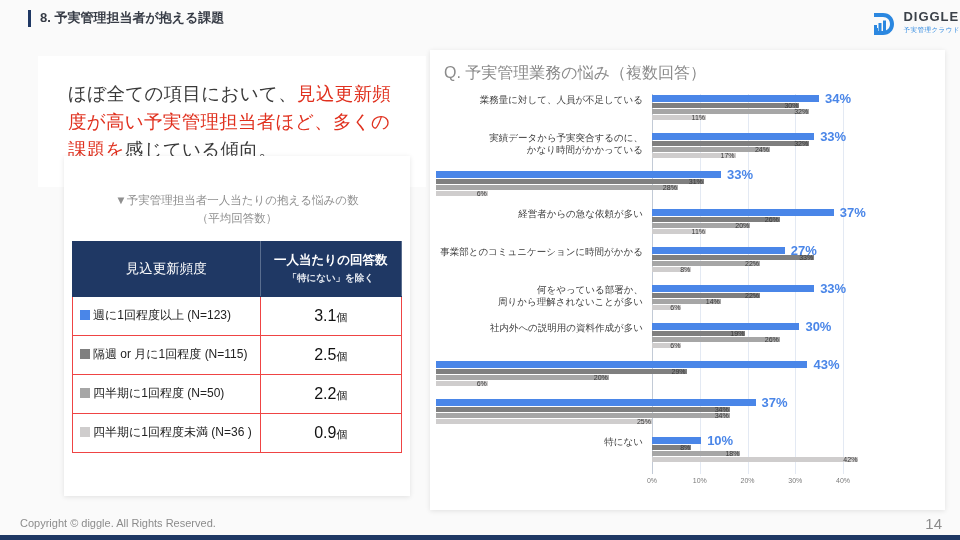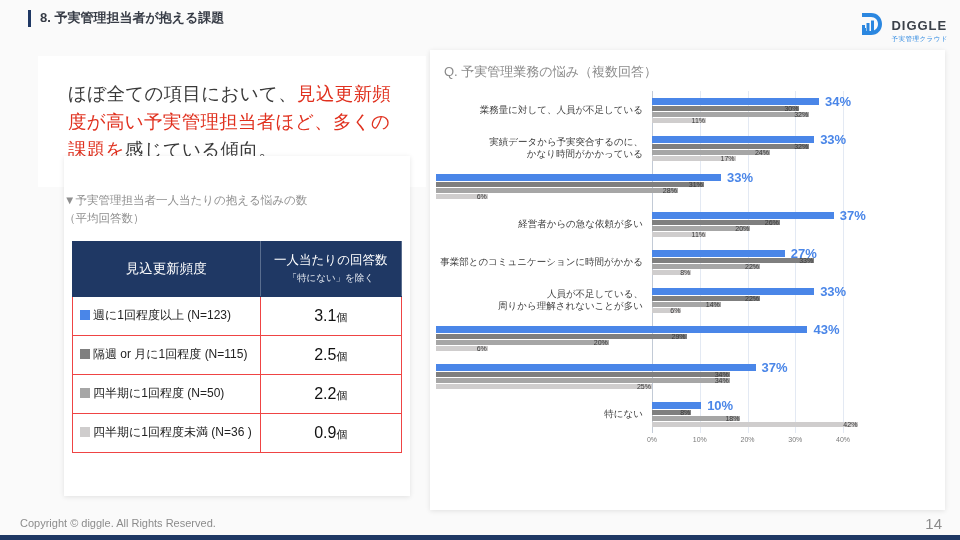--- a/index.html
+++ b/index.html
@@ -3,55 +3,55 @@
 <meta charset="utf-8">
 <style>
   html,body{margin:0;padding:0;background:#e9e9e9;font-family:"Liberation Sans","DejaVu Sans",sans-serif;}
   .slide{position:relative;width:960px;height:540px;background:#fafafa;overflow:hidden;margin:0 auto;}
 
   
   .header{position:absolute;left:28px;top:10px;border-left:3px solid #1f3864;padding-left:9px;}
   .header-title{font-size:13px;font-weight:bold;color:#363b45;line-height:1.3;}
 
   
-  .logo{position:absolute;right:12px;top:10px;display:flex;align-items:flex-end;gap:6px;}
+  .logo{position:absolute;right:0;top:10px;display:flex;align-items:flex-start;gap:6px;}
   .logo-text{display:flex;flex-direction:column;line-height:1.1;}
   .logo-brand{font-size:13px;font-weight:bold;color:#3b4149;letter-spacing:1px;}
   .logo-tagline{font-size:6.5px;color:#2b87e0;letter-spacing:.5px;margin-top:2px;}
 
   
   .lead{position:absolute;left:38px;top:56px;width:388px;background:#ffffff;padding:12px 18px;box-sizing:border-box;}
   .lead p{margin:12px;font-size:18.5px;line-height:1.5;color:#3a3a3a;letter-spacing:.3px;}
   .lead .seg-red{color:#e0301e;}
   .lead .seg-dark{color:#3a3a3a;}
 
   
   .table-card{position:absolute;left:64px;top:156px;width:346px;height:340px;background:#fff;box-shadow:0 1px 5px rgba(0,0,0,.10);}
-  .table-title{margin-top:36px;text-align:left;font-size:11.5px;color:#8f8f8f;line-height:1.55;}
+  .table-title{margin-top:36px;text-align:center;font-size:11.5px;color:#8f8f8f;line-height:1.55;}
   table.freq{border-collapse:collapse;margin:13px auto 0;width:330px;}
   table.freq th,table.freq td{border:1px solid #ef4444;}
   table.freq thead th{background:#1f3864;color:#fff;border:1px solid #1f3864;border-right-color:#5a6e8f;}
   .th1{width:57%;font-size:13.5px;font-weight:400;height:52px;}
-  .th2{font-size:12.5px;font-weight:400;margin-left:16px;}
+  .th2{font-size:12.5px;font-weight:700;margin-left:16px;}
   .th2 .sub{display:block;font-size:9.5px;margin-top:3px;color:#e8ecf3;}
   td.row-label{font-size:12px;color:#222;padding:0 4px 0 7px;height:38px;}
   td.row-label .sw{display:inline-block;width:10px;height:10px;margin-right:3px;vertical-align:-1px;}
   td.row-value{text-align:center;}
   td.row-value .num{font-size:16px;color:#111;}
   td.row-value .unit{font-size:11px;color:#111;}
 
   
   .chart-card{position:absolute;left:430px;top:50px;width:515px;height:460px;background:#fff;box-shadow:0 1px 5px rgba(0,0,0,.10);box-sizing:border-box;}
-  .chart-title{margin:13px 0 0 14px;font-size:13px;color:#8b8b8b;}
+  .chart-title{margin:13px 0 0 14px;font-size:16px;color:#8b8b8b;}
   .chart-plot{position:relative;margin:10px 8px 0 6px;}
   .gridlayer{position:absolute;left:216px;right:8px;top:0;bottom:16px;}
   .gridline{position:absolute;top:0;bottom:0;width:1px;background:#e3e9f3;}
   .gridline.zero{background:#c2cad6;}
   .rows{position:relative;z-index:1;}
-  .chart-row{display:flex;align-items:center;height:38px;}
+  .chart-row{display:flex;align-items:flex-start;height:38px;}
   .cat-label{width:216px;box-sizing:border-box;padding-right:9px;text-align:right;font-size:9.5px;color:#3c3c3c;line-height:1.3;white-space:pre-line;}
   .bars{flex:1;min-width:0;}
   .bar-line{display:flex;align-items:center;margin:1px 0;}
   .bar{flex:none;}
   .bar-line.primary .bar{height:7px;}
   .bar-line.secondary .bar{height:5px;}
   .bar .inlbl{display:block;text-align:right;font-size:7px;line-height:5px;color:#3a3a3a;padding-right:1px;white-space:nowrap;}
   .pct-primary{font-size:13px;font-weight:bold;color:#4a86e8;margin-left:6px;line-height:7px;white-space:nowrap;}
   .x-axis{position:relative;height:16px;margin-left:216px;margin-right:8px;}
   .x-tick{position:absolute;top:3px;transform:translateX(-50%);font-size:7px;color:#7a7a7a;}
@@ -250,35 +250,59 @@
                 </div>
               </div>
               <div class="bar-line secondary">
                 <div class="bar" style="width: 13.7931%; background: rgb(207, 205, 205);">
                   <span class="inlbl">8%</span>
                 </div>
               </div>
             </div>
           </div>
           <div class="chart-row">
-            <div class="cat-label">人員が不足している、
+            <div class="cat-label">何をやっている部署か、
 周りから理解されないことが多い</div>
             <div class="bars">
               <div class="bar-line primary">
                 <div class="bar" style="width: 56.8966%; background: rgb(74, 134, 232);"></div>
                 <span class="pct-primary">33%</span>
               </div>
               <div class="bar-line secondary">
                 <div class="bar" style="width: 37.931%; background: rgb(127, 127, 127);">
                   <span class="inlbl">22%</span>
                 </div>
               </div>
               <div class="bar-line secondary">
                 <div class="bar" style="width: 24.1379%; background: rgb(166, 166, 166);">
                   <span class="inlbl">14%</span>
+                </div>
+              </div>
+              <div class="bar-line secondary">
+                <div class="bar" style="width: 10.3448%; background: rgb(207, 205, 205);">
+                  <span class="inlbl">6%</span>
+                </div>
+              </div>
+            </div>
+          </div>
+          <div class="chart-row">
+            <div class="cat-label">社内外への説明用の資料作成が多い</div>
+            <div class="bars">
+              <div class="bar-line primary">
+                <div class="bar" style="width: 51.7241%; background: rgb(74, 134, 232);"></div>
+                <span class="pct-primary">30%</span>
+              </div>
+              <div class="bar-line secondary">
+                <div class="bar" style="width: 32.7586%; background: rgb(127, 127, 127);">
+                  <span class="inlbl">19%</span>
+                </div>
+              </div>
+              <div class="bar-line secondary">
+                <div class="bar" style="width: 44.8276%; background: rgb(166, 166, 166);">
+                  <span class="inlbl">26%</span>
                 </div>
               </div>
               <div class="bar-line secondary">
                 <div class="bar" style="width: 10.3448%; background: rgb(207, 205, 205);">
                   <span class="inlbl">6%</span>
                 </div>
               </div>
             </div>
           </div>
           <div class="chart-row">

